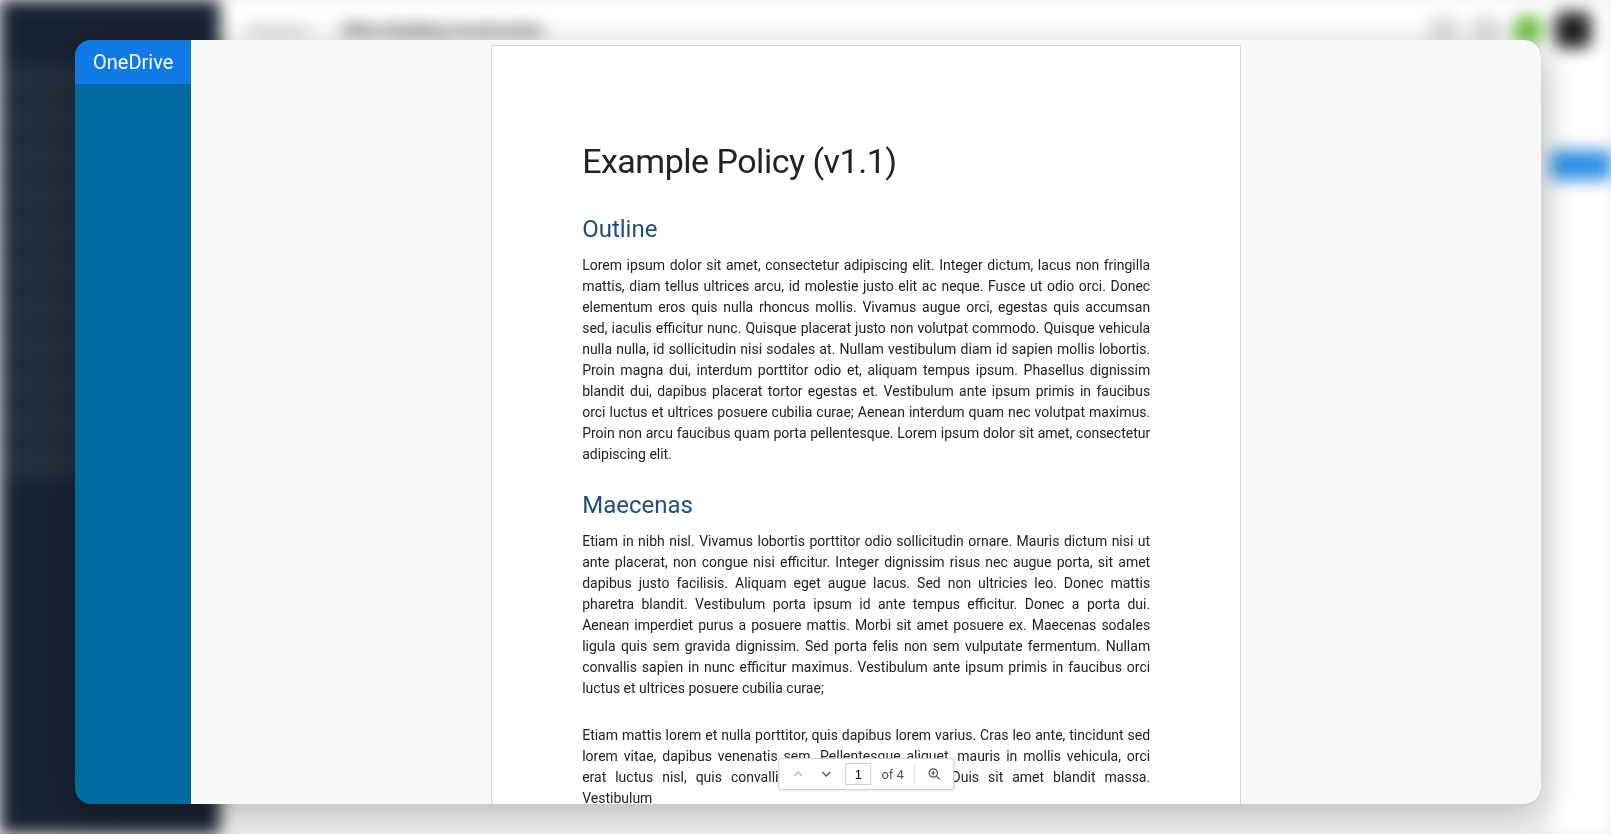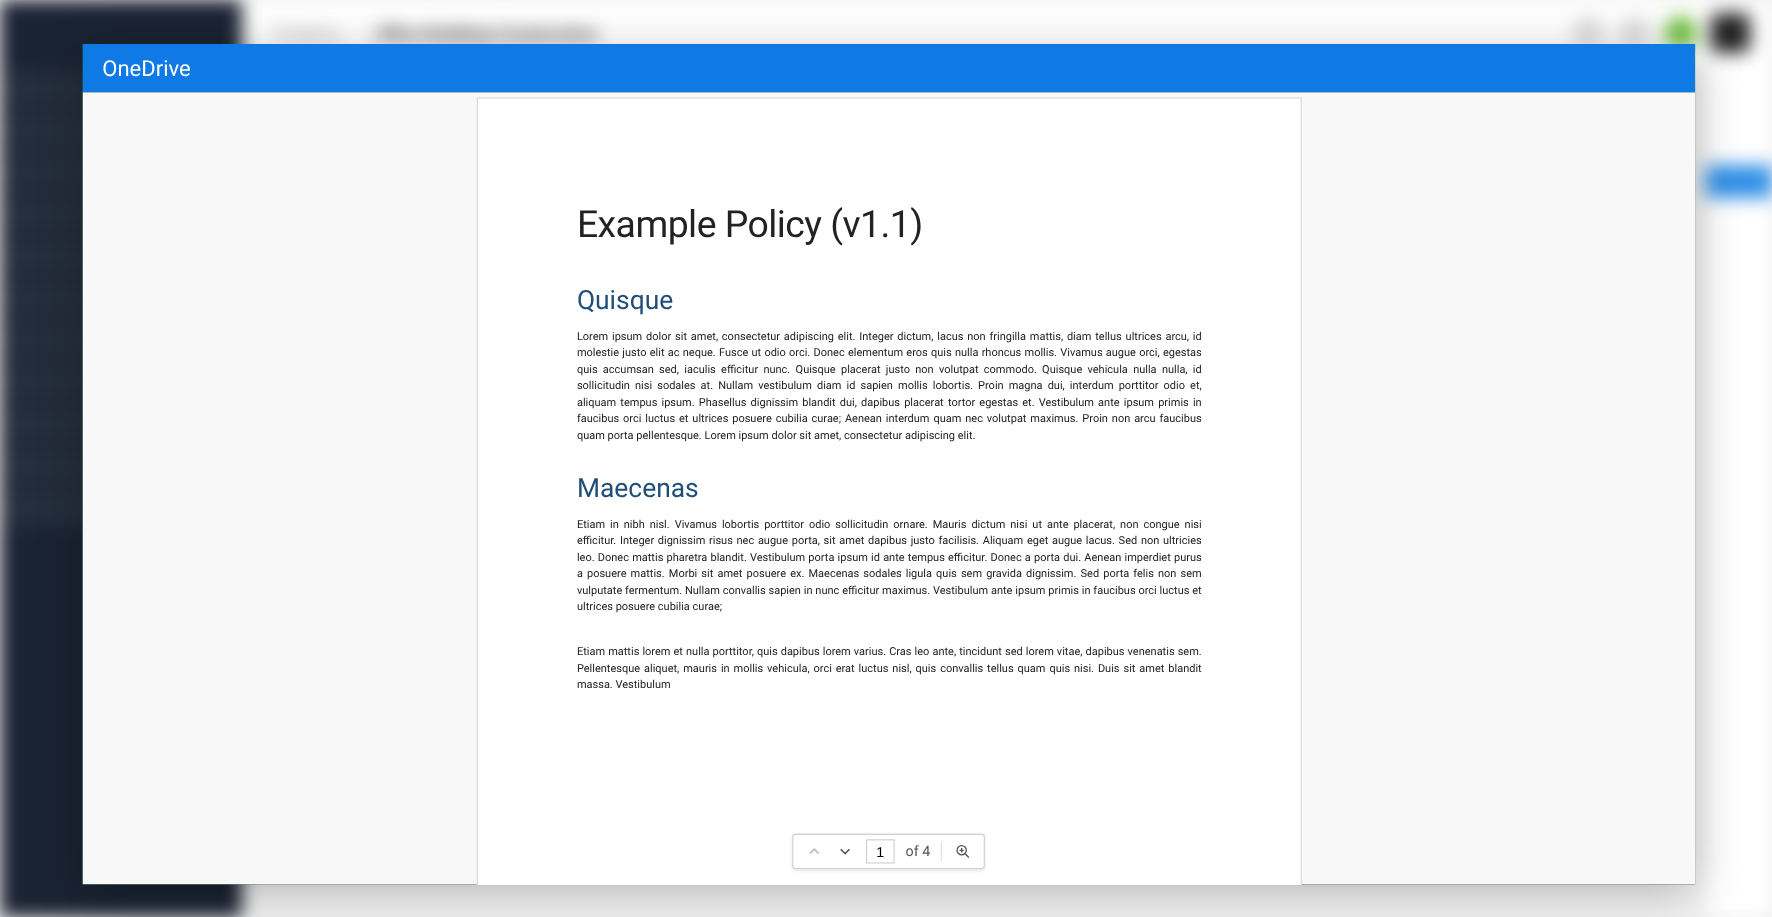--- a/index.html
+++ b/index.html
@@ -33,24 +33,24 @@
     position:absolute; right:0; top:60px; width:60px; bottom:0; background:#fff;
   }
   .bg-right-blue {
     position:absolute; right:0; top:150px; width:60px; height:30px; background:#2f8fe6;
   }
 
   
   .modal {
     position: absolute;
     left: 75px; right: 70px; top: 40px; bottom: 30px;
-    background: #14532d;
-    border-radius: 0;
+    background: #0369a1;
+    border-radius: 16px;
     box-shadow: 0 10px 40px rgba(0,0,0,0.25);
-    display: flex; flex-direction: column;
+    display: flex; flex-direction: row;
     overflow: hidden;
   }
   .modal-header {
     background: #0f7ae5;
     color: #fff;
     height: 44px;
     display: flex; align-items: center;
     padding: 0 18px;
     font-size: 20px;
     font-weight: 400;
@@ -89,21 +89,21 @@
     letter-spacing: -0.5px;
   }
   .doc-h2 {
     font-size: 24px;
     font-weight: 400;
     color: #1f4e79;
     margin-bottom: 12px;
     margin-top: 8px;
   }
   .doc-p {
-    font-size: 10px;
+    font-size: 14px;
     line-height: 1.5;
     color: #222;
     text-align: justify;
     margin-bottom: 26px;
   }
   .doc-p:last-of-type { margin-bottom: 0; }
 
   
   .pager {
     position: absolute;
@@ -169,21 +169,21 @@
 
 <div class="modal">
   <div class="modal-header">
     <span>OneDrive</span>
   </div>
   <div class="modal-body">
     <div class="doc-viewport">
       <div class="doc-page">
         <h1 class="doc-title">Example Policy (v1.1)</h1>
 
-        <h2 class="doc-h2">Quisque</h2>
+        <h2 class="doc-h2">Outline</h2>
         <p class="doc-p">Lorem ipsum dolor sit amet, consectetur adipiscing elit. Integer dictum, lacus non fringilla mattis, diam tellus ultrices arcu, id molestie justo elit ac neque. Fusce ut odio orci. Donec elementum eros quis nulla rhoncus mollis. Vivamus augue orci, egestas quis accumsan sed, iaculis efficitur nunc. Quisque placerat justo non volutpat commodo. Quisque vehicula nulla nulla, id sollicitudin nisi sodales at. Nullam vestibulum diam id sapien mollis lobortis. Proin magna dui, interdum porttitor odio et, aliquam tempus ipsum. Phasellus dignissim blandit dui, dapibus placerat tortor egestas et. Vestibulum ante ipsum primis in faucibus orci luctus et ultrices posuere cubilia curae; Aenean interdum quam nec volutpat maximus. Proin non arcu faucibus quam porta pellentesque. Lorem ipsum dolor sit amet, consectetur adipiscing elit.</p>
 
         <h2 class="doc-h2">Maecenas</h2>
         <p class="doc-p">Etiam in nibh nisl. Vivamus lobortis porttitor odio sollicitudin ornare. Mauris dictum nisi ut ante placerat, non congue nisi efficitur. Integer dignissim risus nec augue porta, sit amet dapibus justo facilisis. Aliquam eget augue lacus. Sed non ultricies leo. Donec mattis pharetra blandit. Vestibulum porta ipsum id ante tempus efficitur. Donec a porta dui. Aenean imperdiet purus a posuere mattis. Morbi sit amet posuere ex.  Maecenas sodales ligula quis sem gravida dignissim. Sed porta felis non sem vulputate fermentum. Nullam convallis sapien in nunc efficitur maximus. Vestibulum ante ipsum primis in faucibus orci luctus et ultrices posuere cubilia curae;</p>
 
         <p class="doc-p">Etiam mattis lorem et nulla porttitor, quis dapibus lorem varius. Cras leo ante, tincidunt sed lorem vitae, dapibus venenatis sem. Pellentesque aliquet, mauris in mollis vehicula, orci erat luctus nisl, quis convallis tellus quam quis nisi. Duis sit amet blandit massa. Vestibulum</p>
       </div>
     </div>
 
     <div class="pager">

